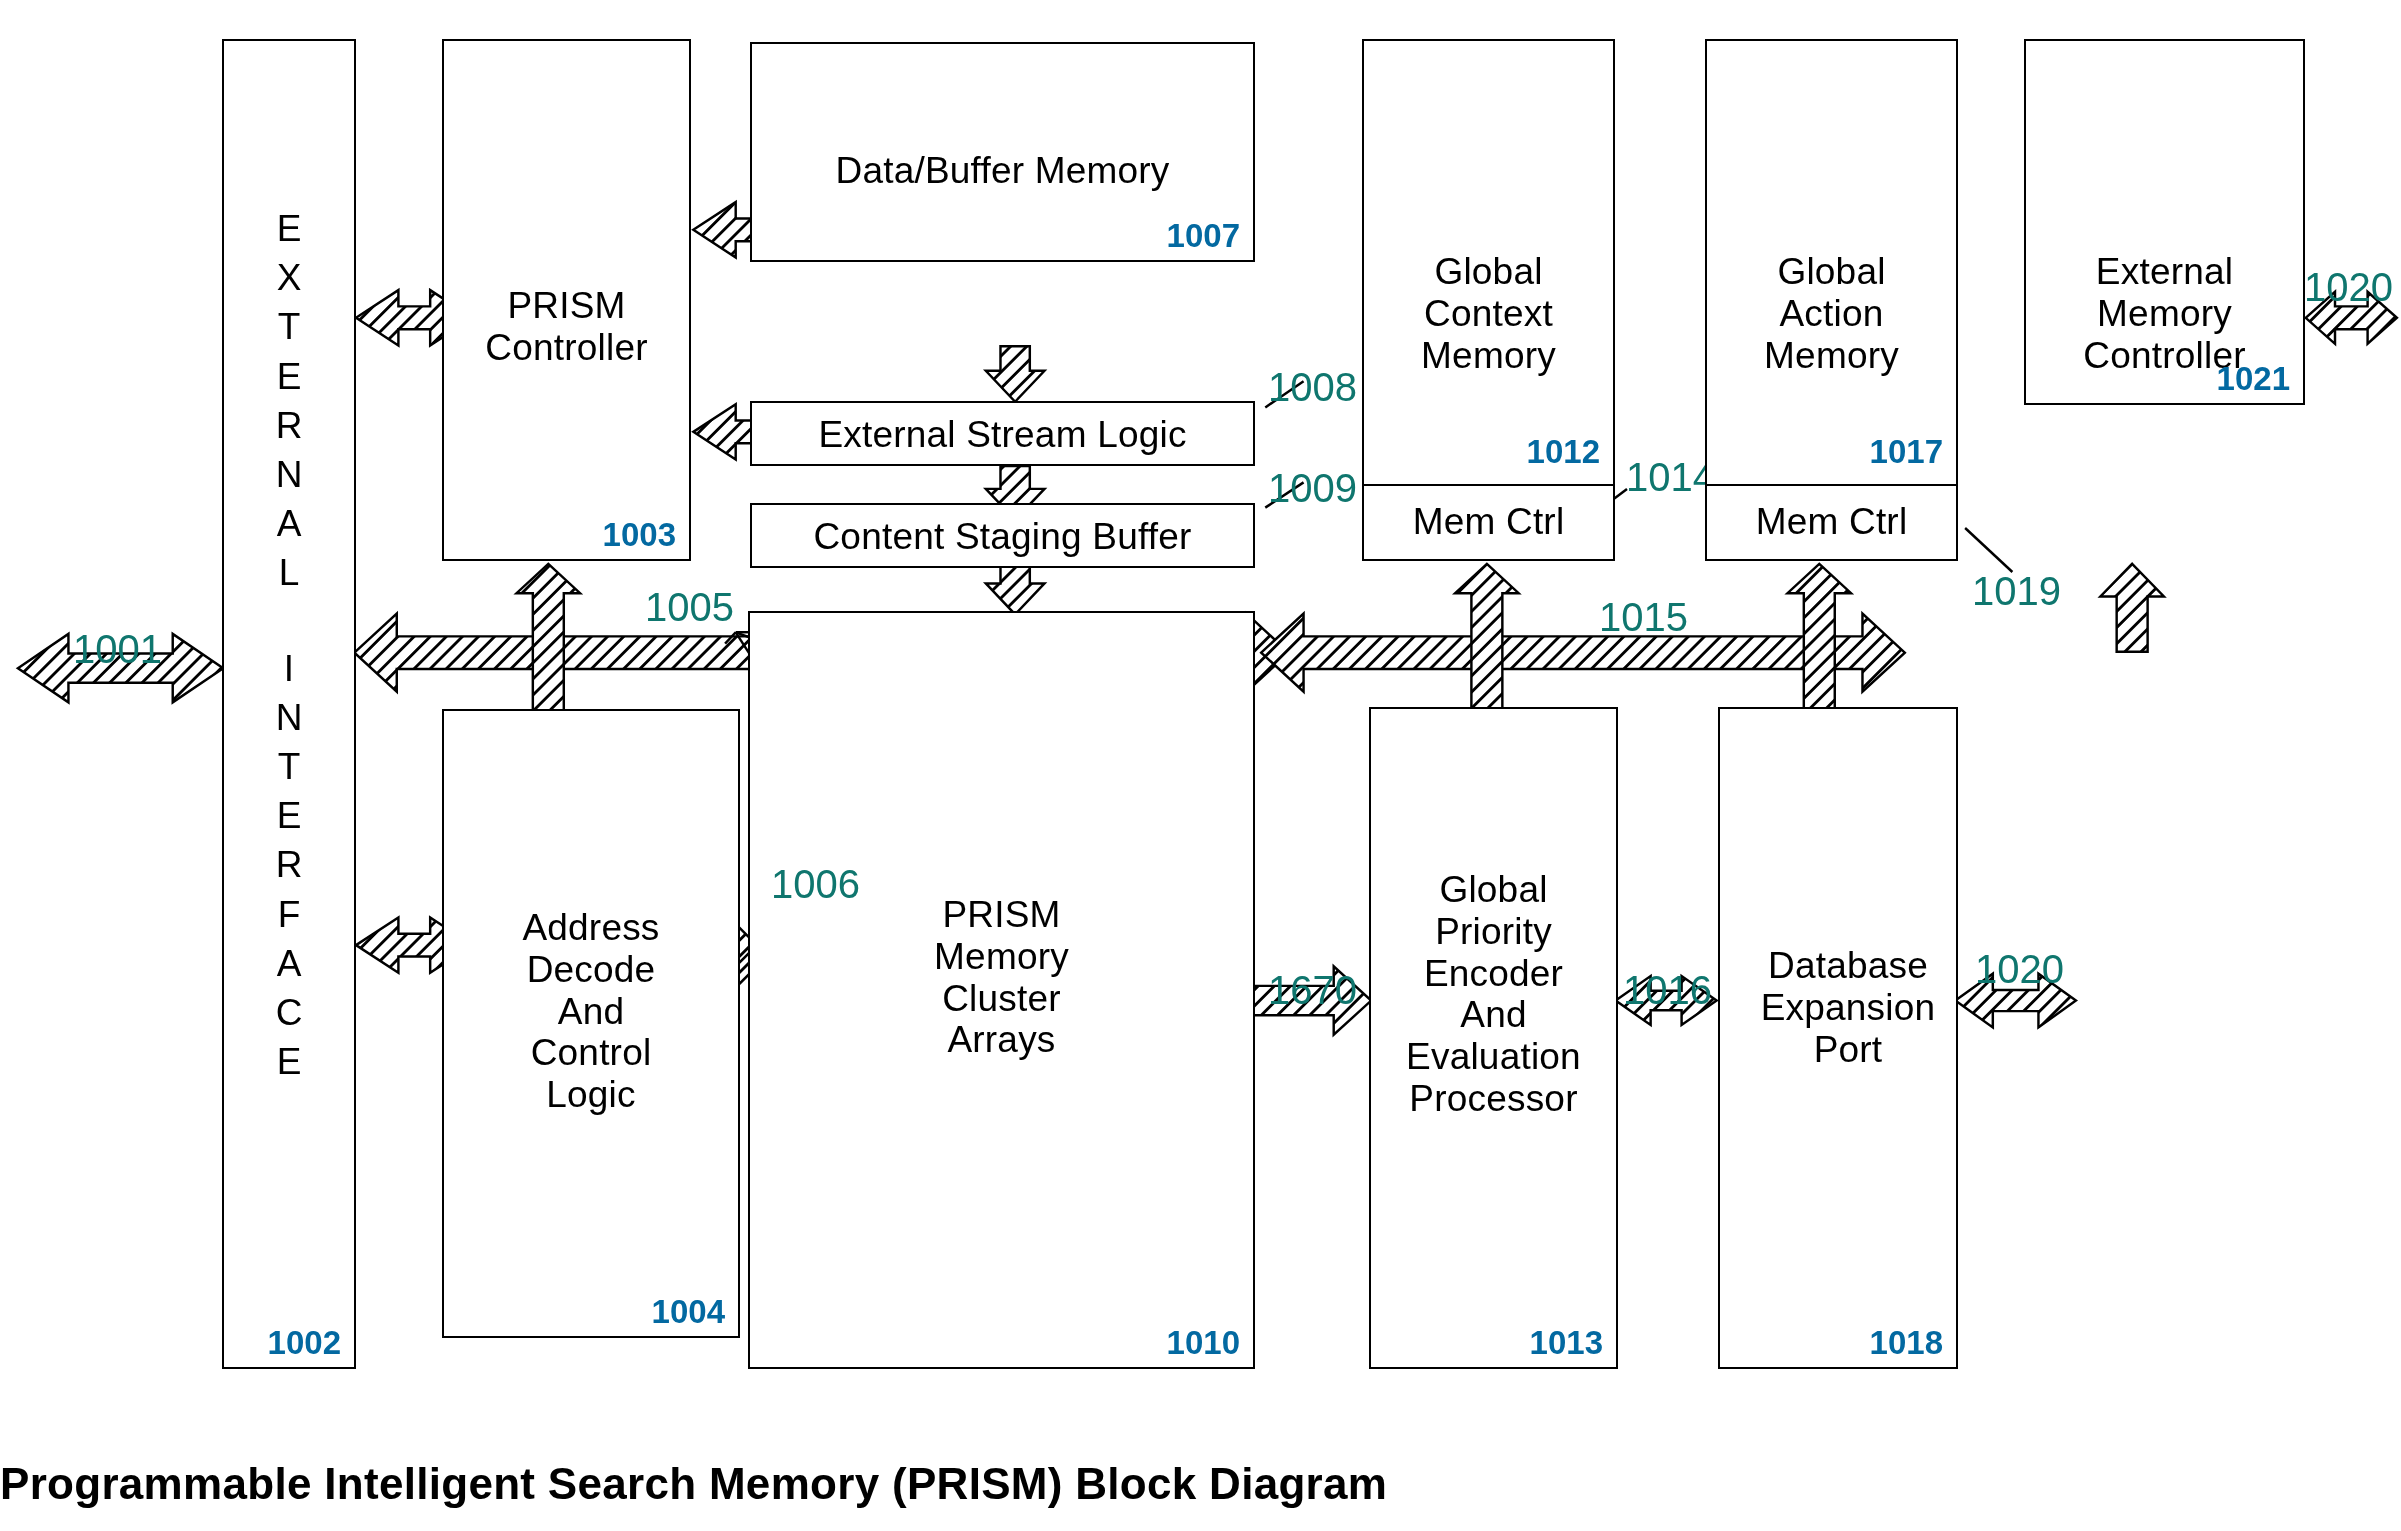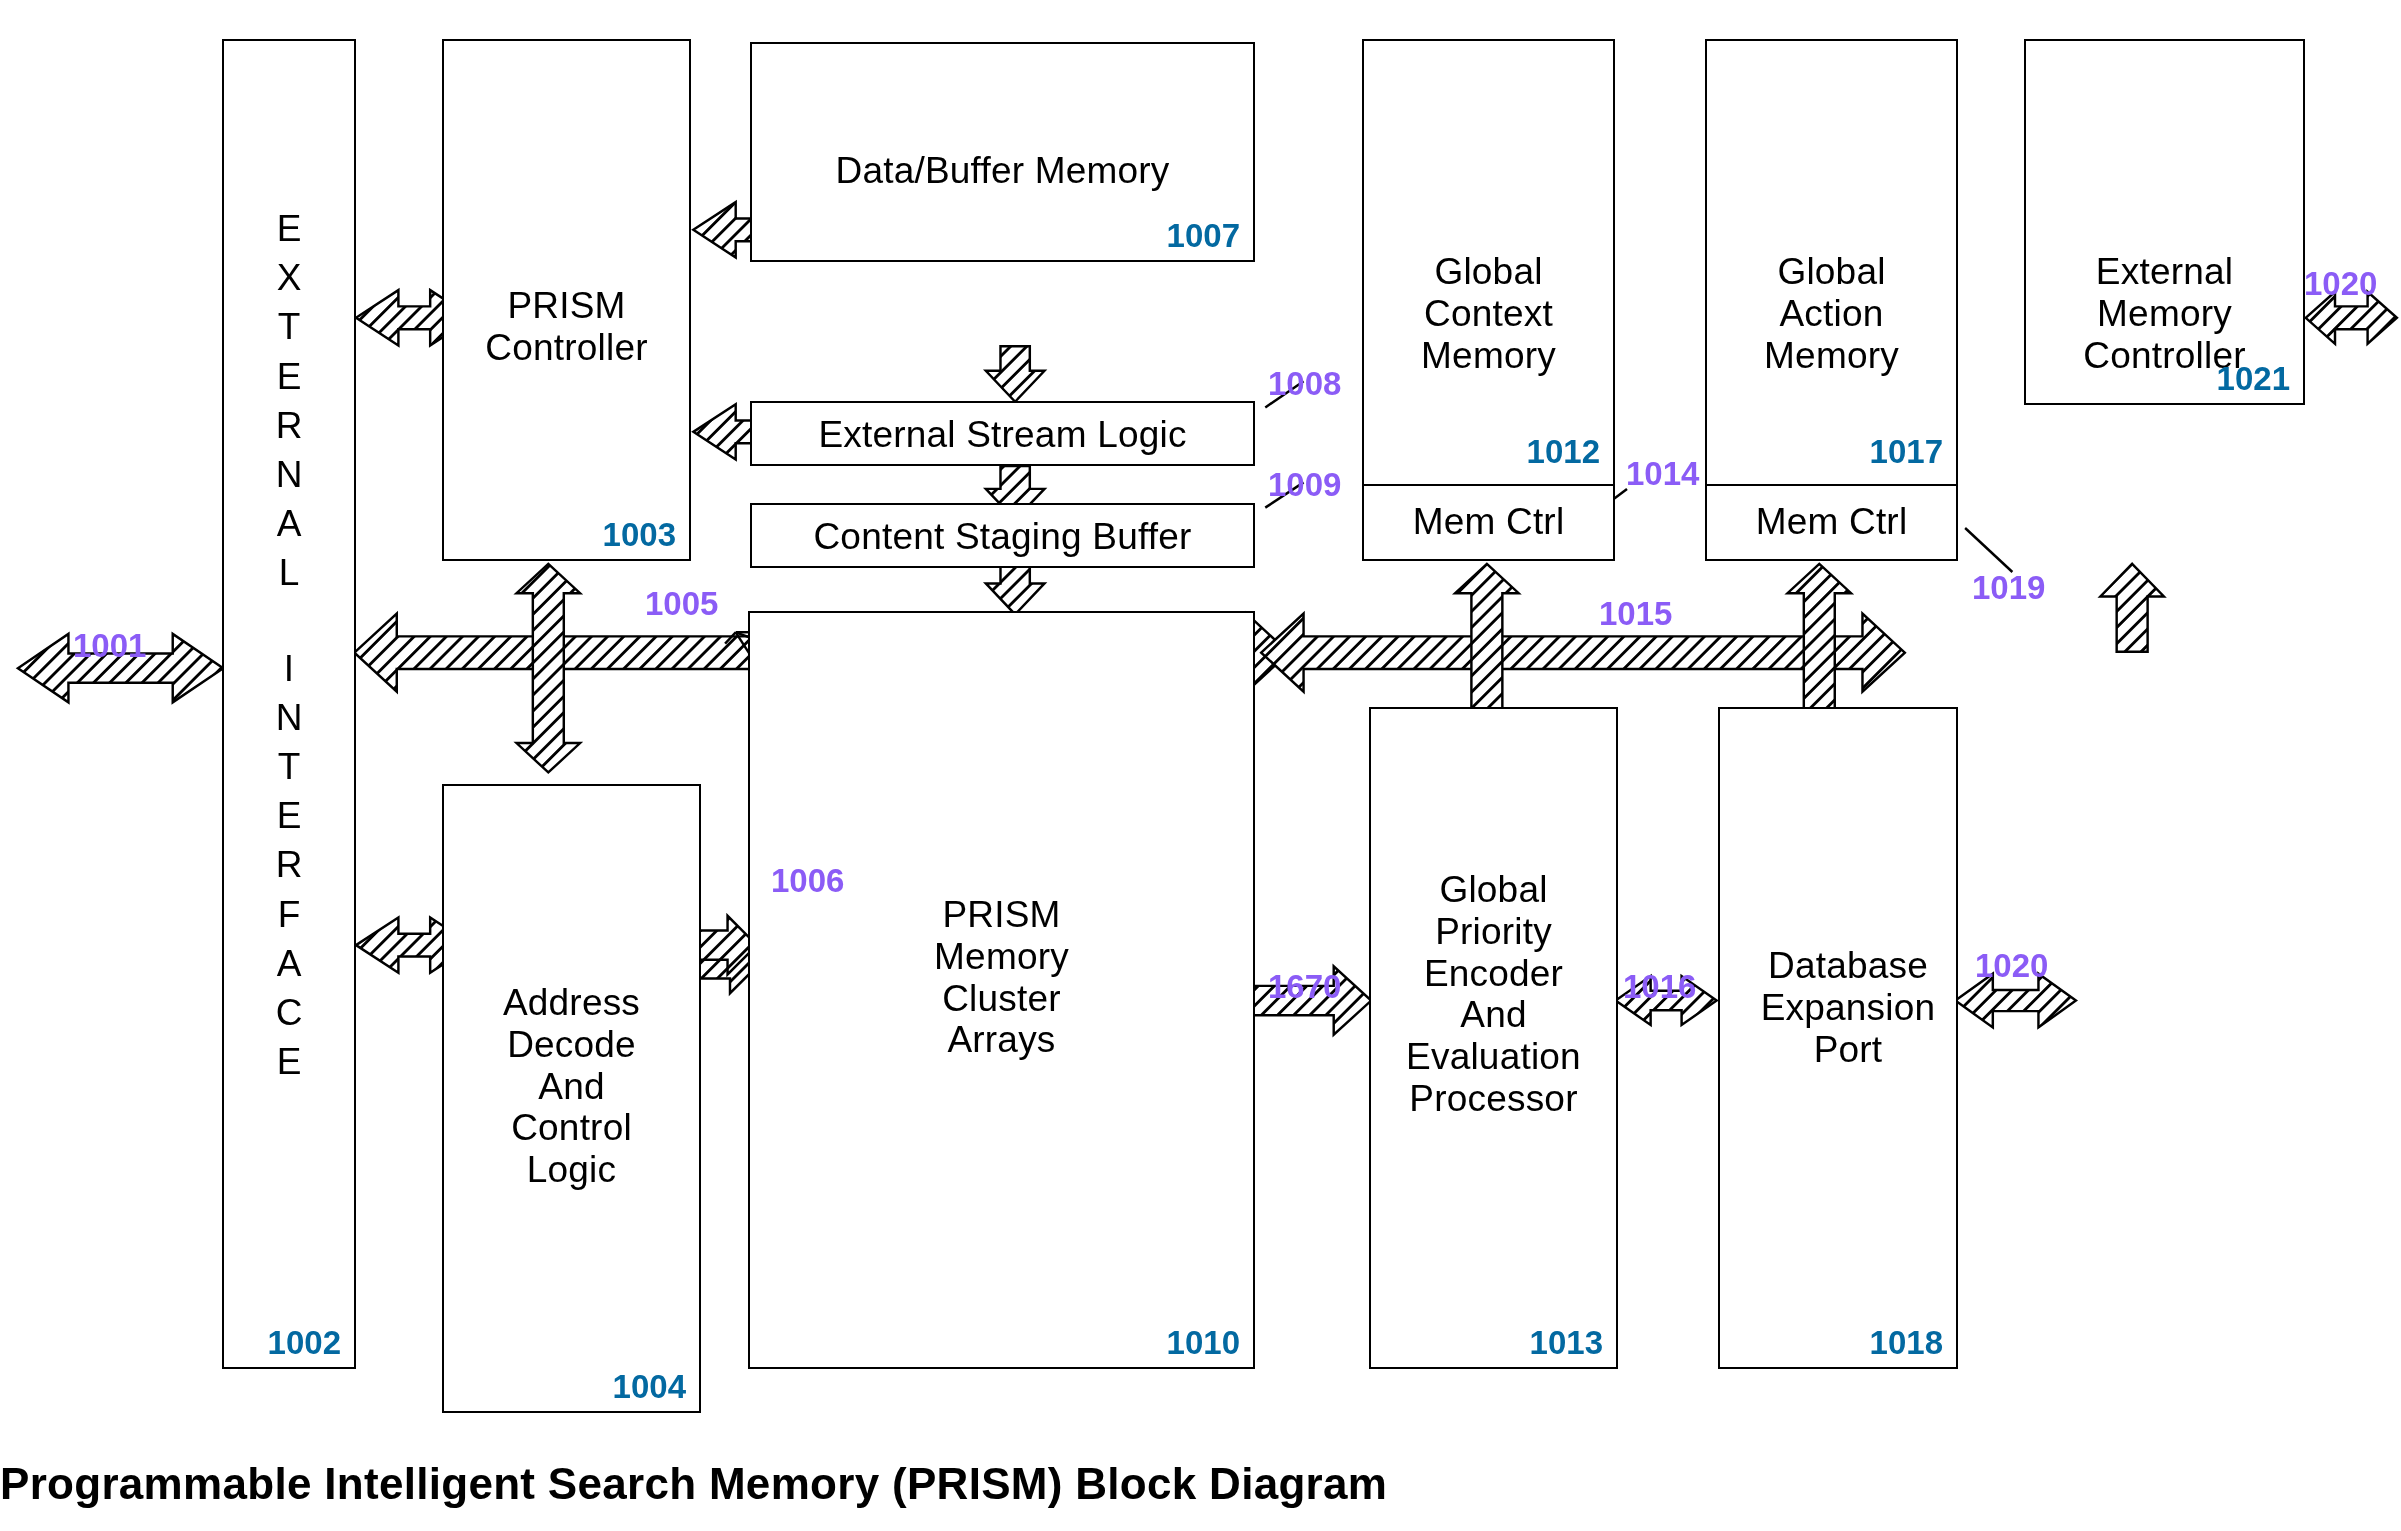--- a/index.html
+++ b/index.html
@@ -9,21 +9,21 @@
 
   .box{position:absolute;border:2.4px solid #000;background:#fff;box-sizing:border-box;}
   .box .title{
     position:absolute;left:0;right:0;text-align:center;
     font-size:37px;line-height:1.13;letter-spacing:0.2px;color:#000;
   }
   .box .refnum{
     position:absolute;right:13px;bottom:4.9px;
     font-size:33px;font-weight:bold;color:#0369a1;
   }
-  .reflabel{position:absolute;font-size:33px;font-weight:bold;color:#8b5cf6;white-space:nowrap;}
+  .reflabel{position:absolute;font-size:40px;font-weight:normal;color:#0f766e;white-space:nowrap;}
 
   
   .vletters{
     position:absolute;left:0;right:0;text-align:center;
     font-size:37px;line-height:1.33;color:#000;
   }
   .vletters span{display:block;}
 
   .caption{
     position:absolute;left:0;right:0;text-align:left;
@@ -233,21 +233,21 @@
   <div class="box" style="left:2024px;top:39px;width:281px;height:366px;">
     <div class="title" style="top:210px;">
       <span>External</span><br>
       <span>Memory</span><br>
       <span>Controller</span>
     </div>
     <div class="refnum">1021</div>
   </div>
   <div class="reflabel" style="left:2304px;top:265px;">1020</div>
 
-  <div class="box" style="left:442px;top:784px;width:259px;height:629px;">
+  <div class="box" style="left:442px;top:709px;width:298px;height:629px;">
     <div class="title" style="top:196px;">
       <span>Address</span><br>
       <span>Decode</span><br>
       <span>And</span><br>
       <span>Control</span><br>
       <span>Logic</span>
     </div>
     <div class="refnum">1004</div>
   </div>
 

